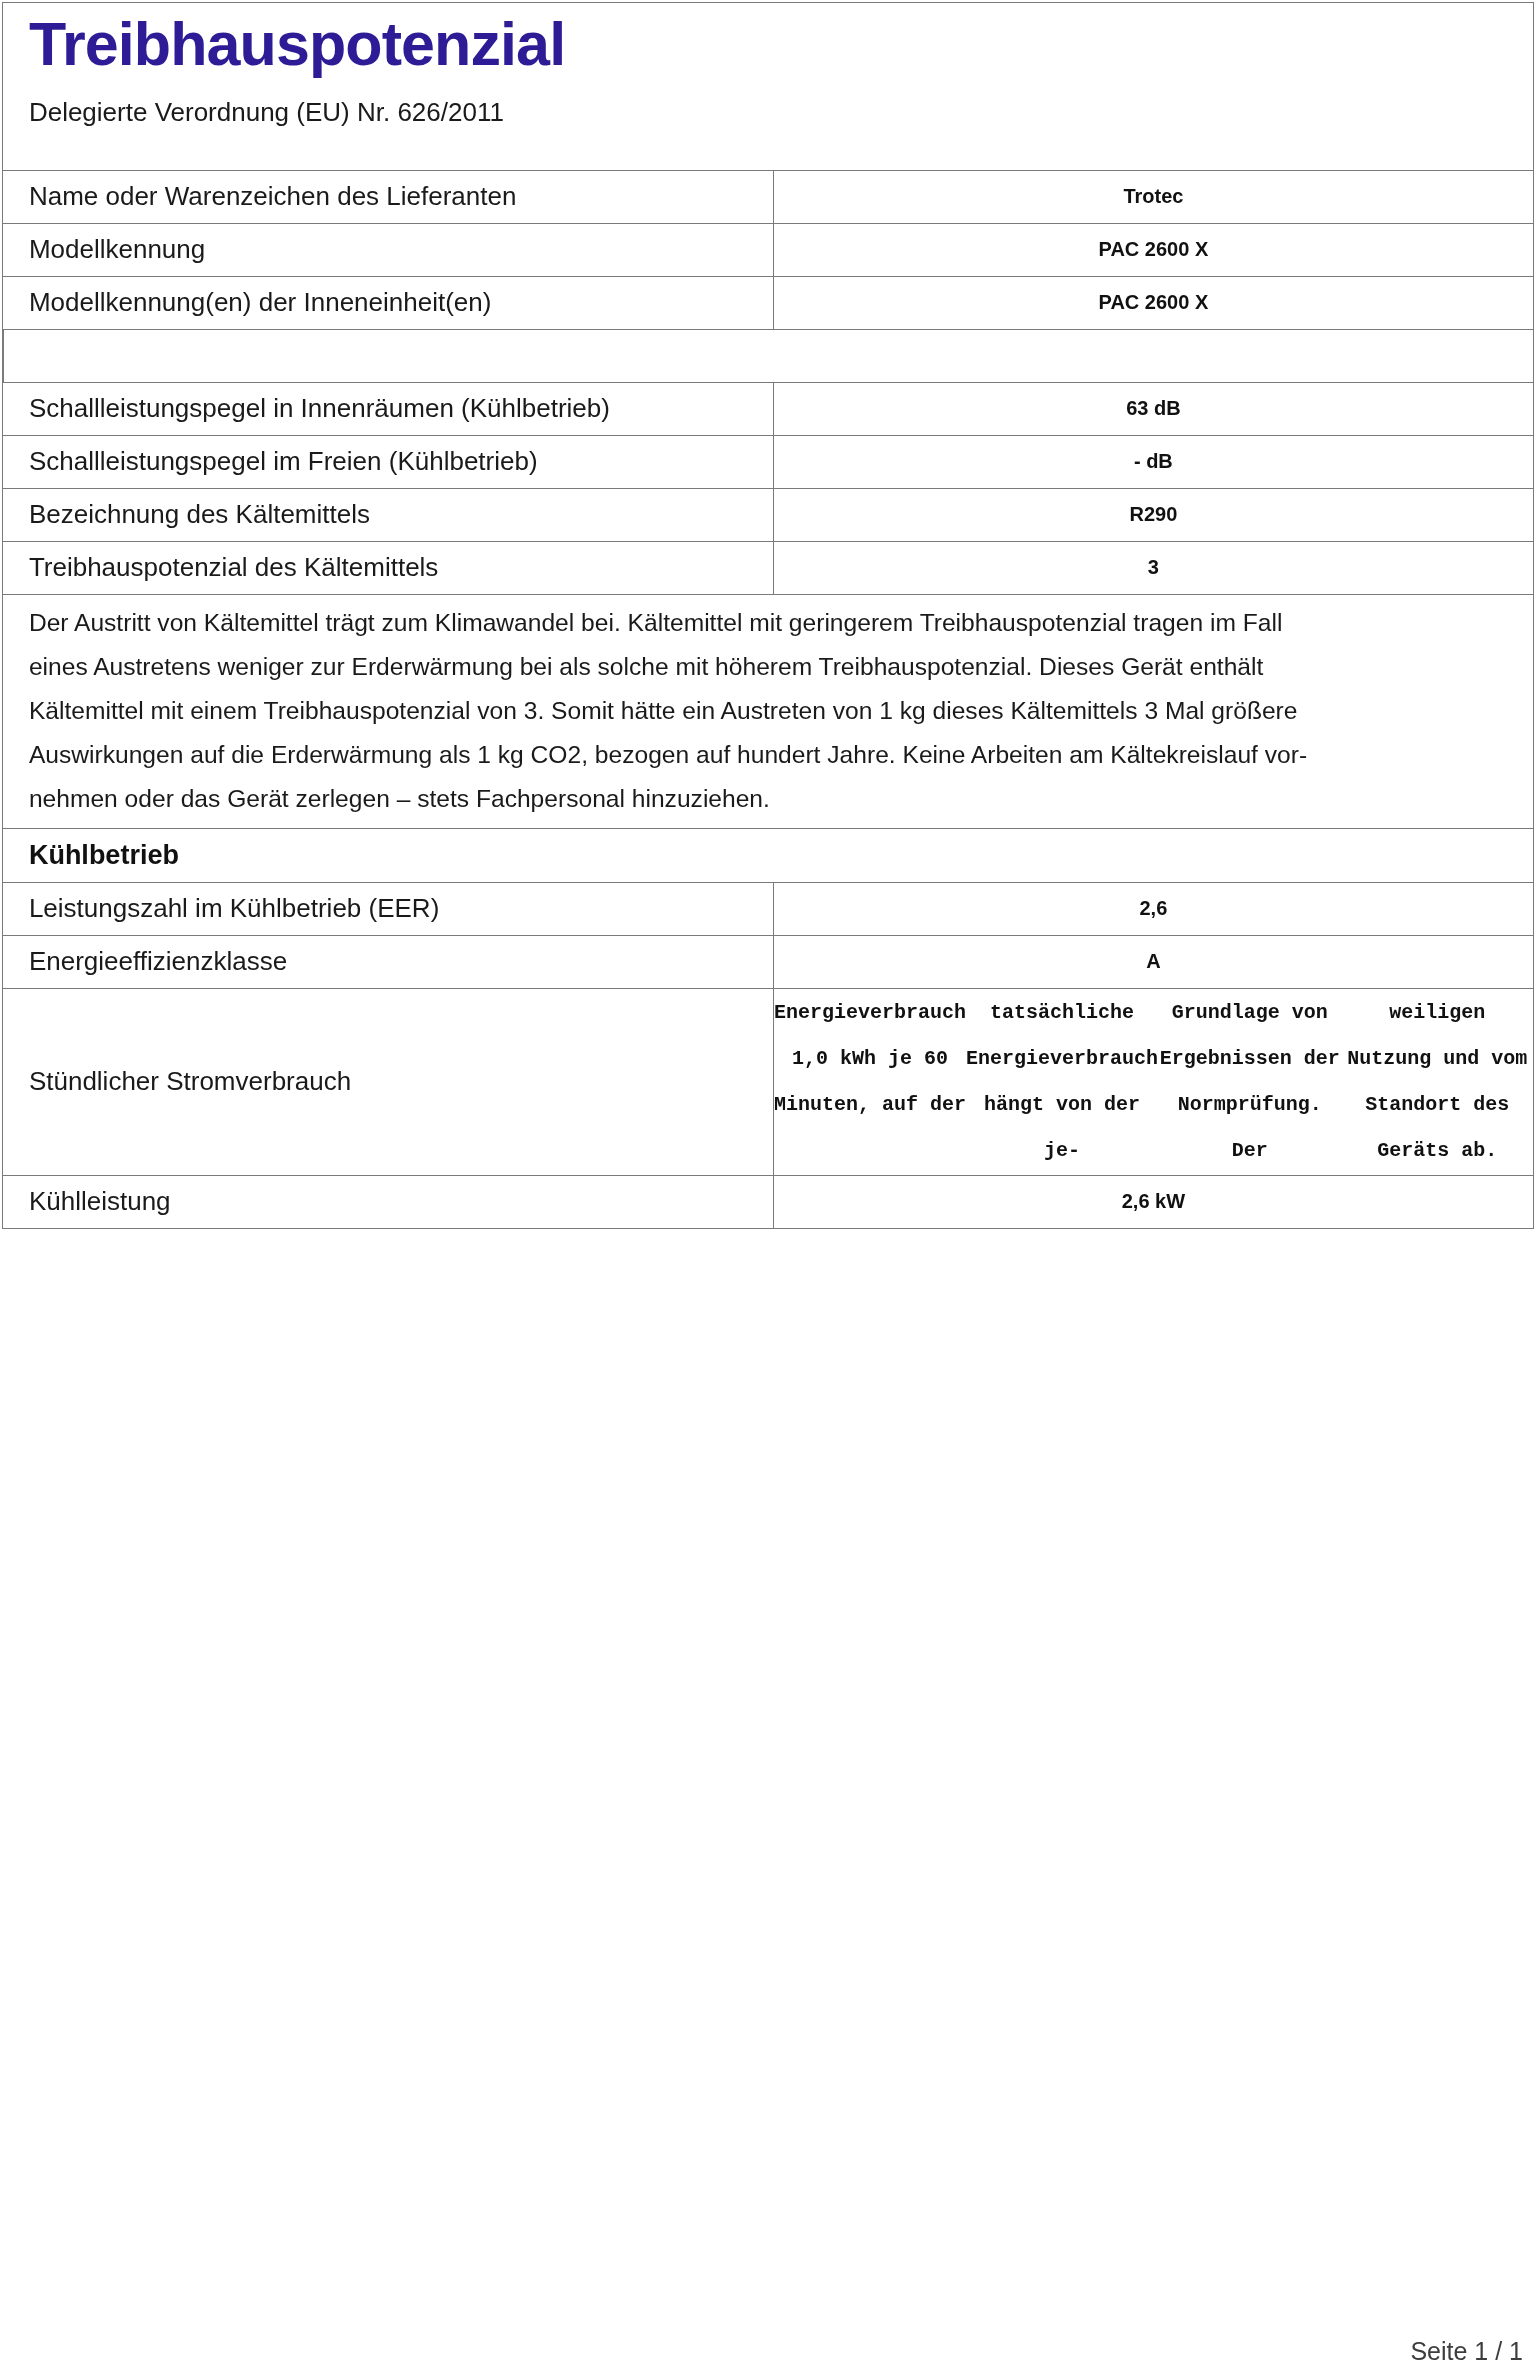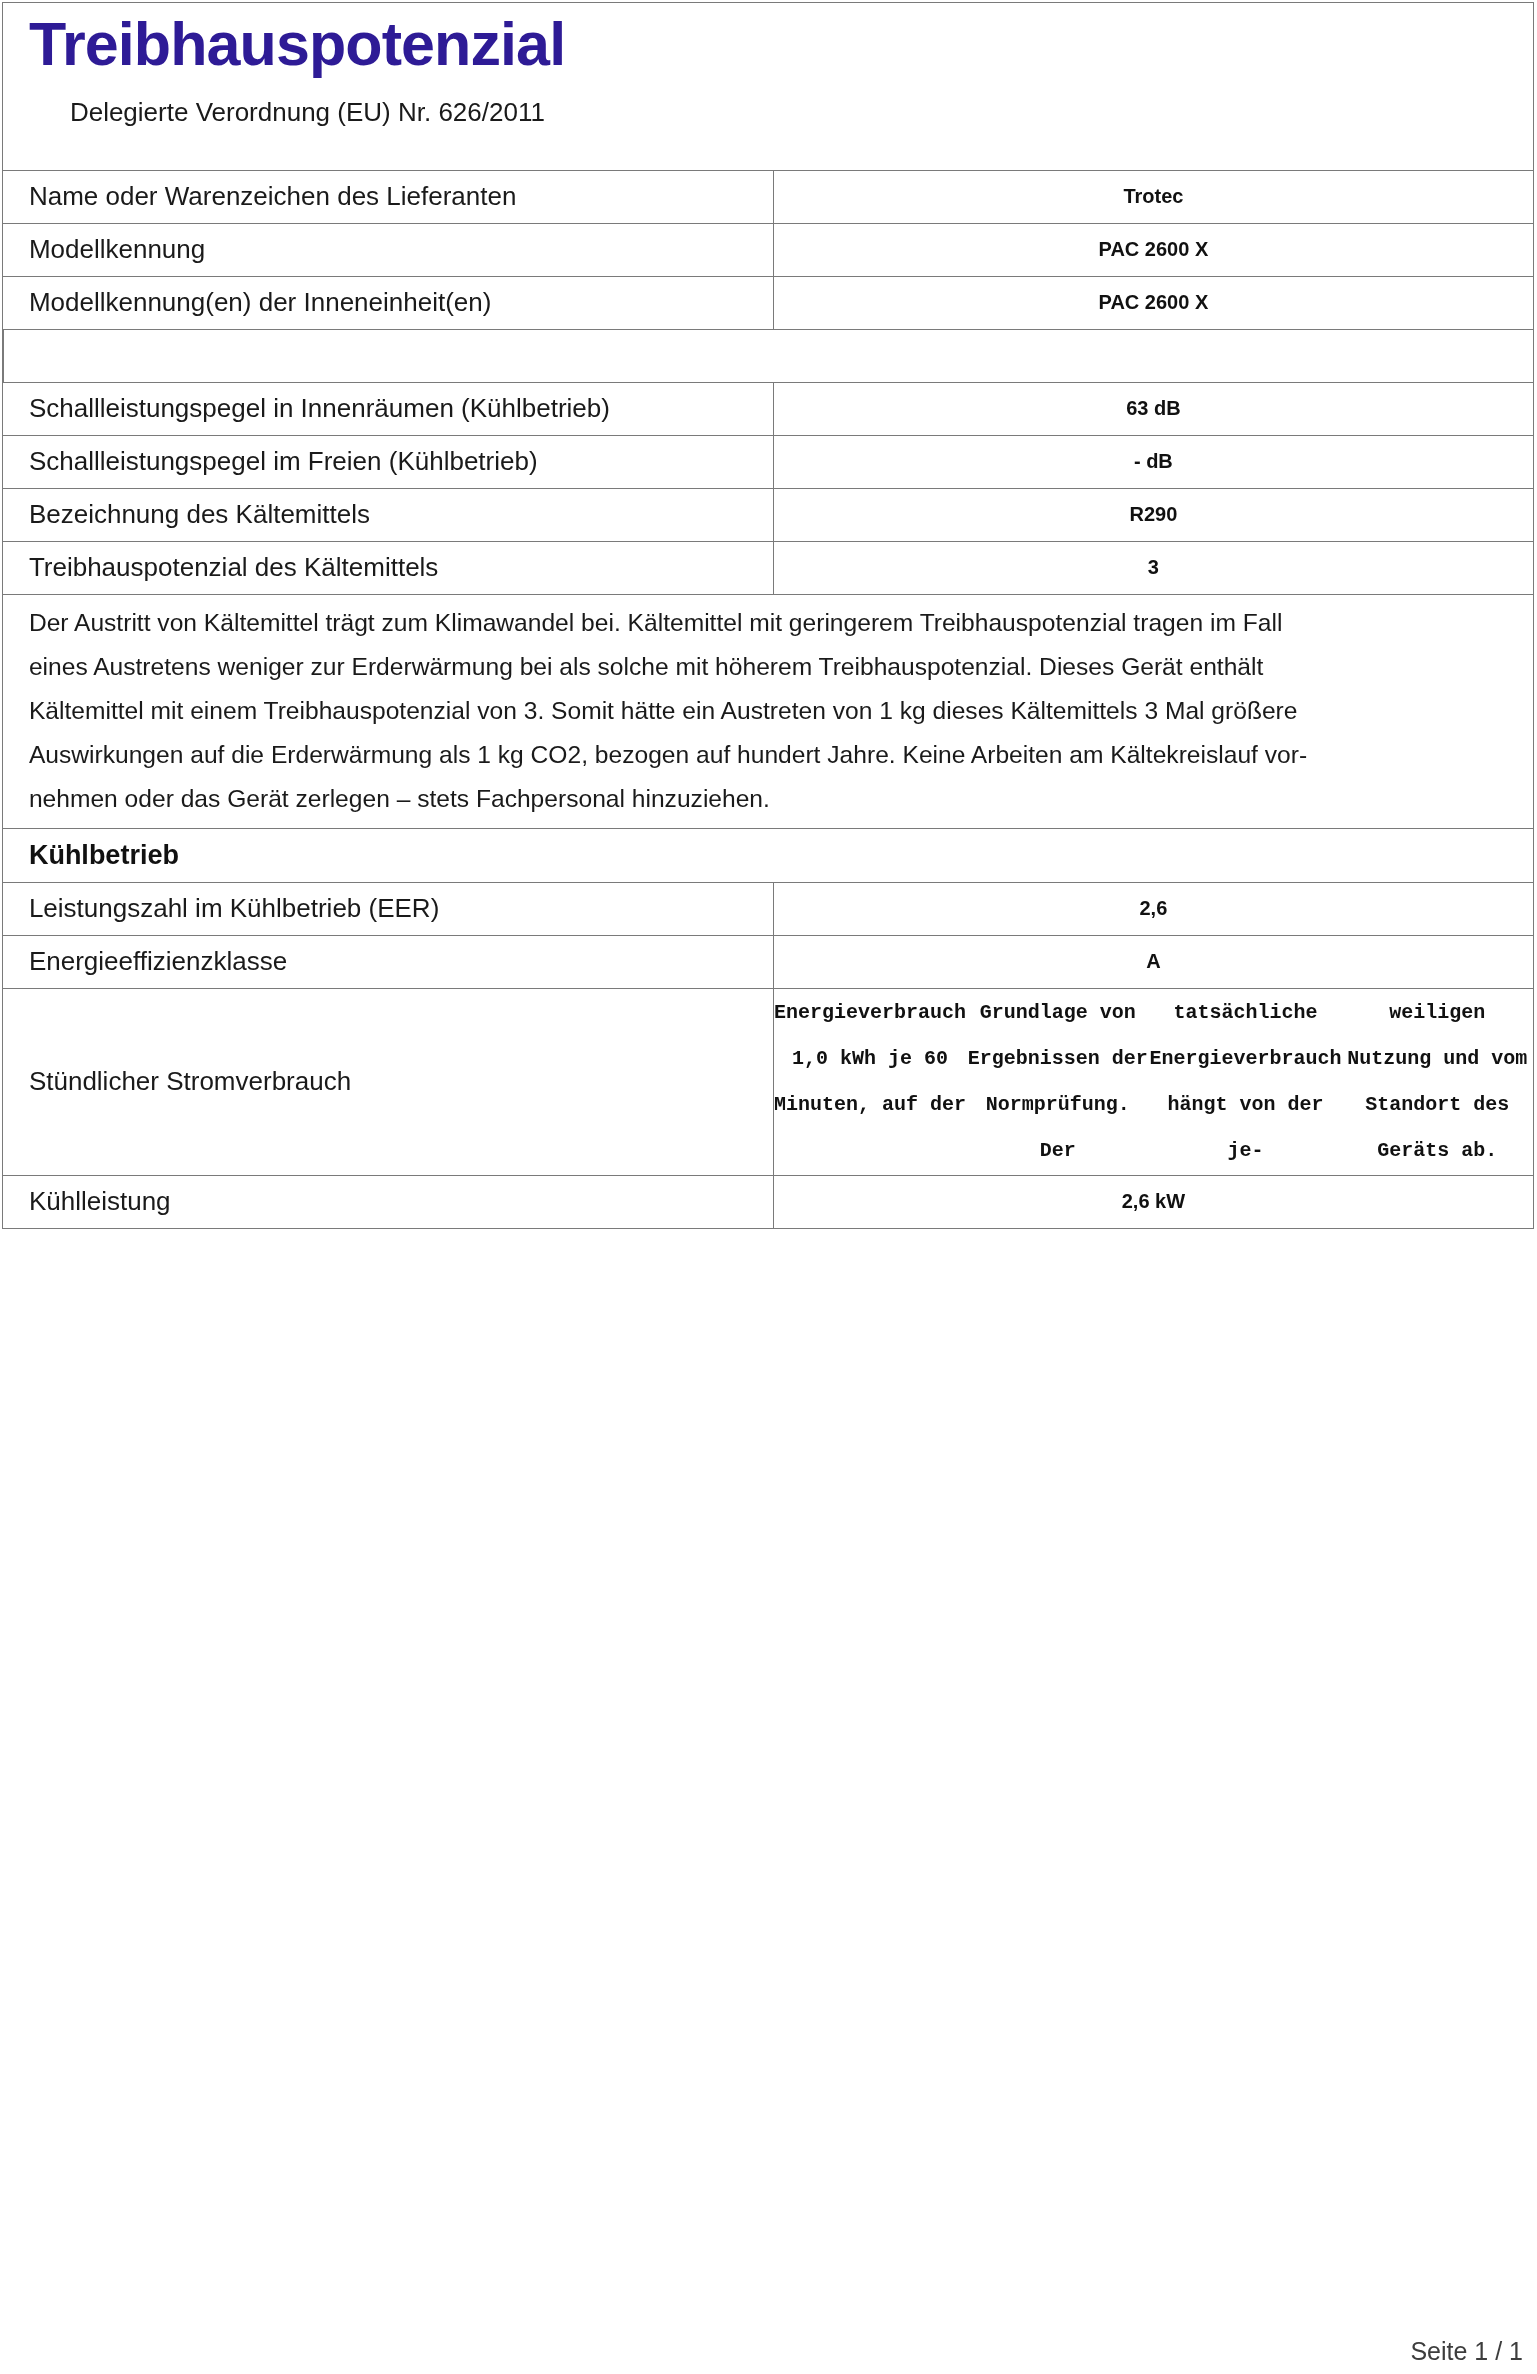--- a/index.html
+++ b/index.html
@@ -34,21 +34,20 @@
     font-size: 61px;
     line-height: 1.08;
     font-weight: bold;
     letter-spacing: -0.9px;
     color: #2e1b96;
   }
   .doc-subtitle {
     margin-top: 18.6px;
     font-size: 26px;
     color: #1a1a1a;
-    margin-left: 41px;
   }
   .row {
     display: flex;
     align-items: stretch;
     border-top: 1.9px solid #7a7a7a;
     box-sizing: border-box;
   }
   .row.h57 { height: 53px; }
   .cell {
     box-sizing: border-box;
@@ -174,22 +173,22 @@
   <div class="row h57">
     <div class="cell label">Energieeffizienzklasse</div>
     <div class="cell value">A</div>
   </div>
 
   <div class="row tall">
     <div class="cell label">Stündlicher Stromverbrauch</div>
     <div class="cell value">
       <div class="value-lines">
         <div>Energieverbrauch 1,0 kWh je 60 Minuten, auf der</div>
+        <div>tatsächliche Energieverbrauch hängt von der je-</div>
         <div>Grundlage von Ergebnissen der Normprüfung. Der</div>
-        <div>tatsächliche Energieverbrauch hängt von der je-</div>
         <div>weiligen Nutzung und vom Standort des Geräts ab.</div>
       </div>
     </div>
   </div>
 
   <div class="row h57">
     <div class="cell label">Kühlleistung</div>
     <div class="cell value">2,6 kW</div>
   </div>
 

